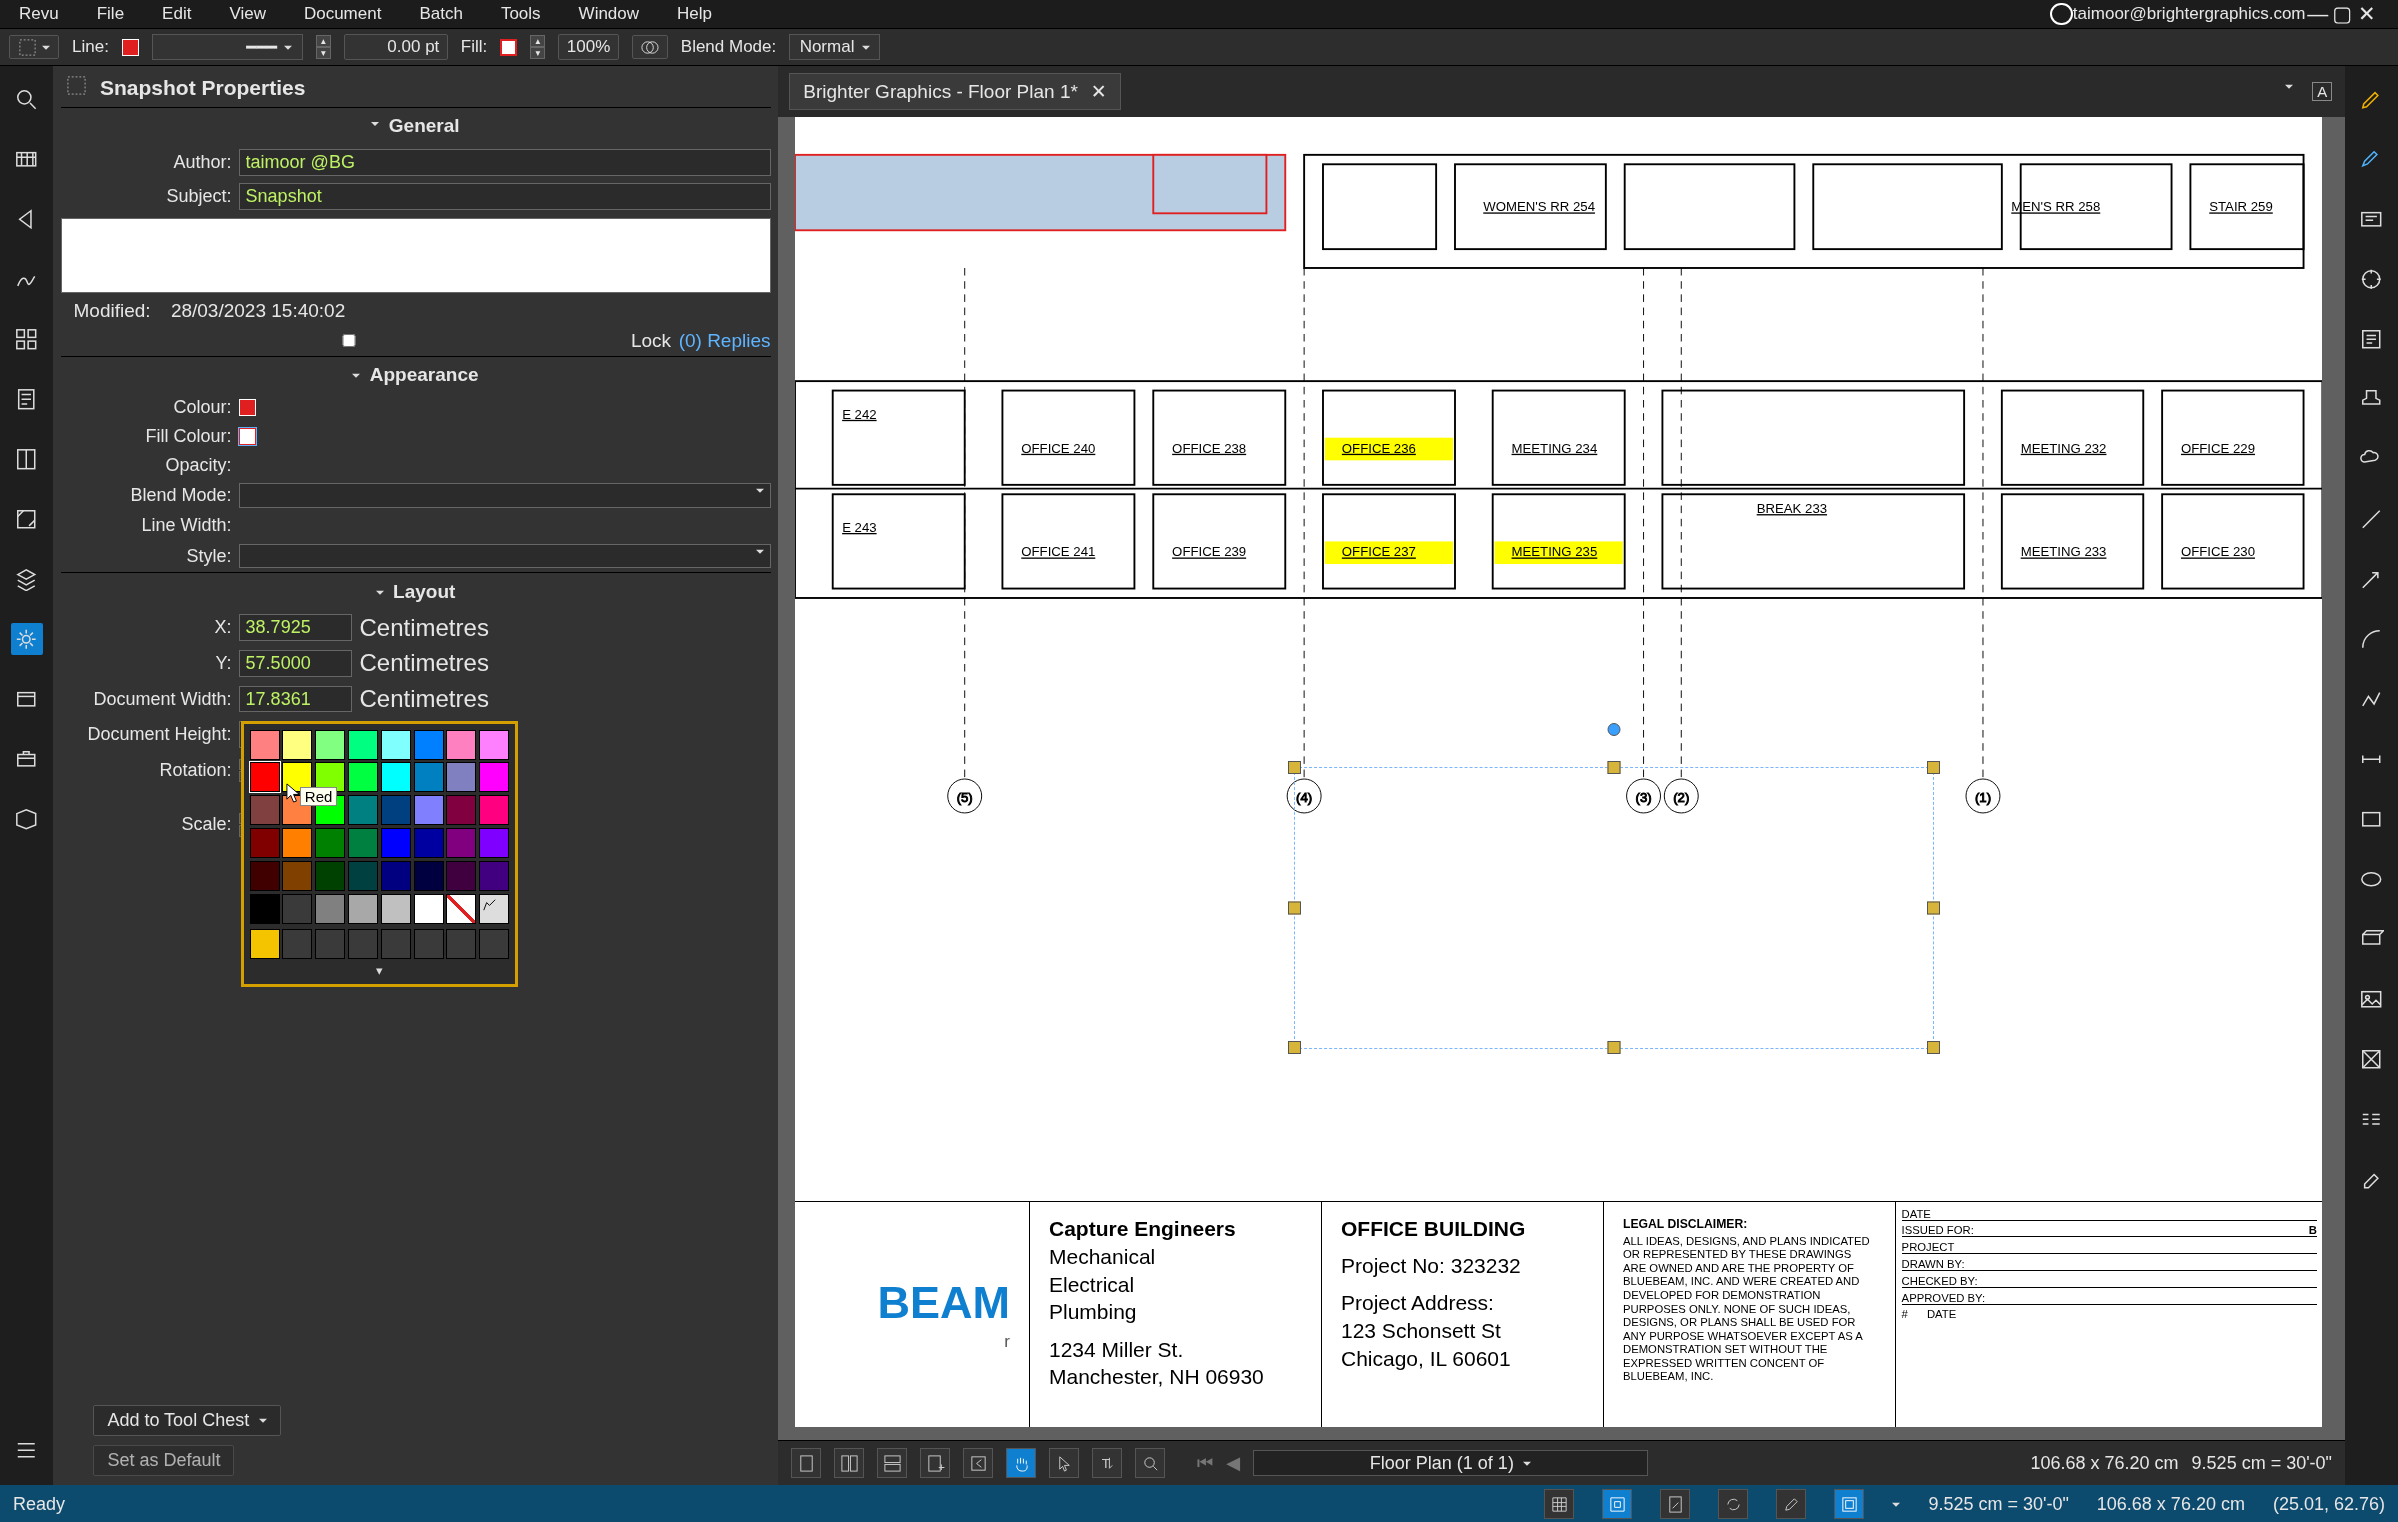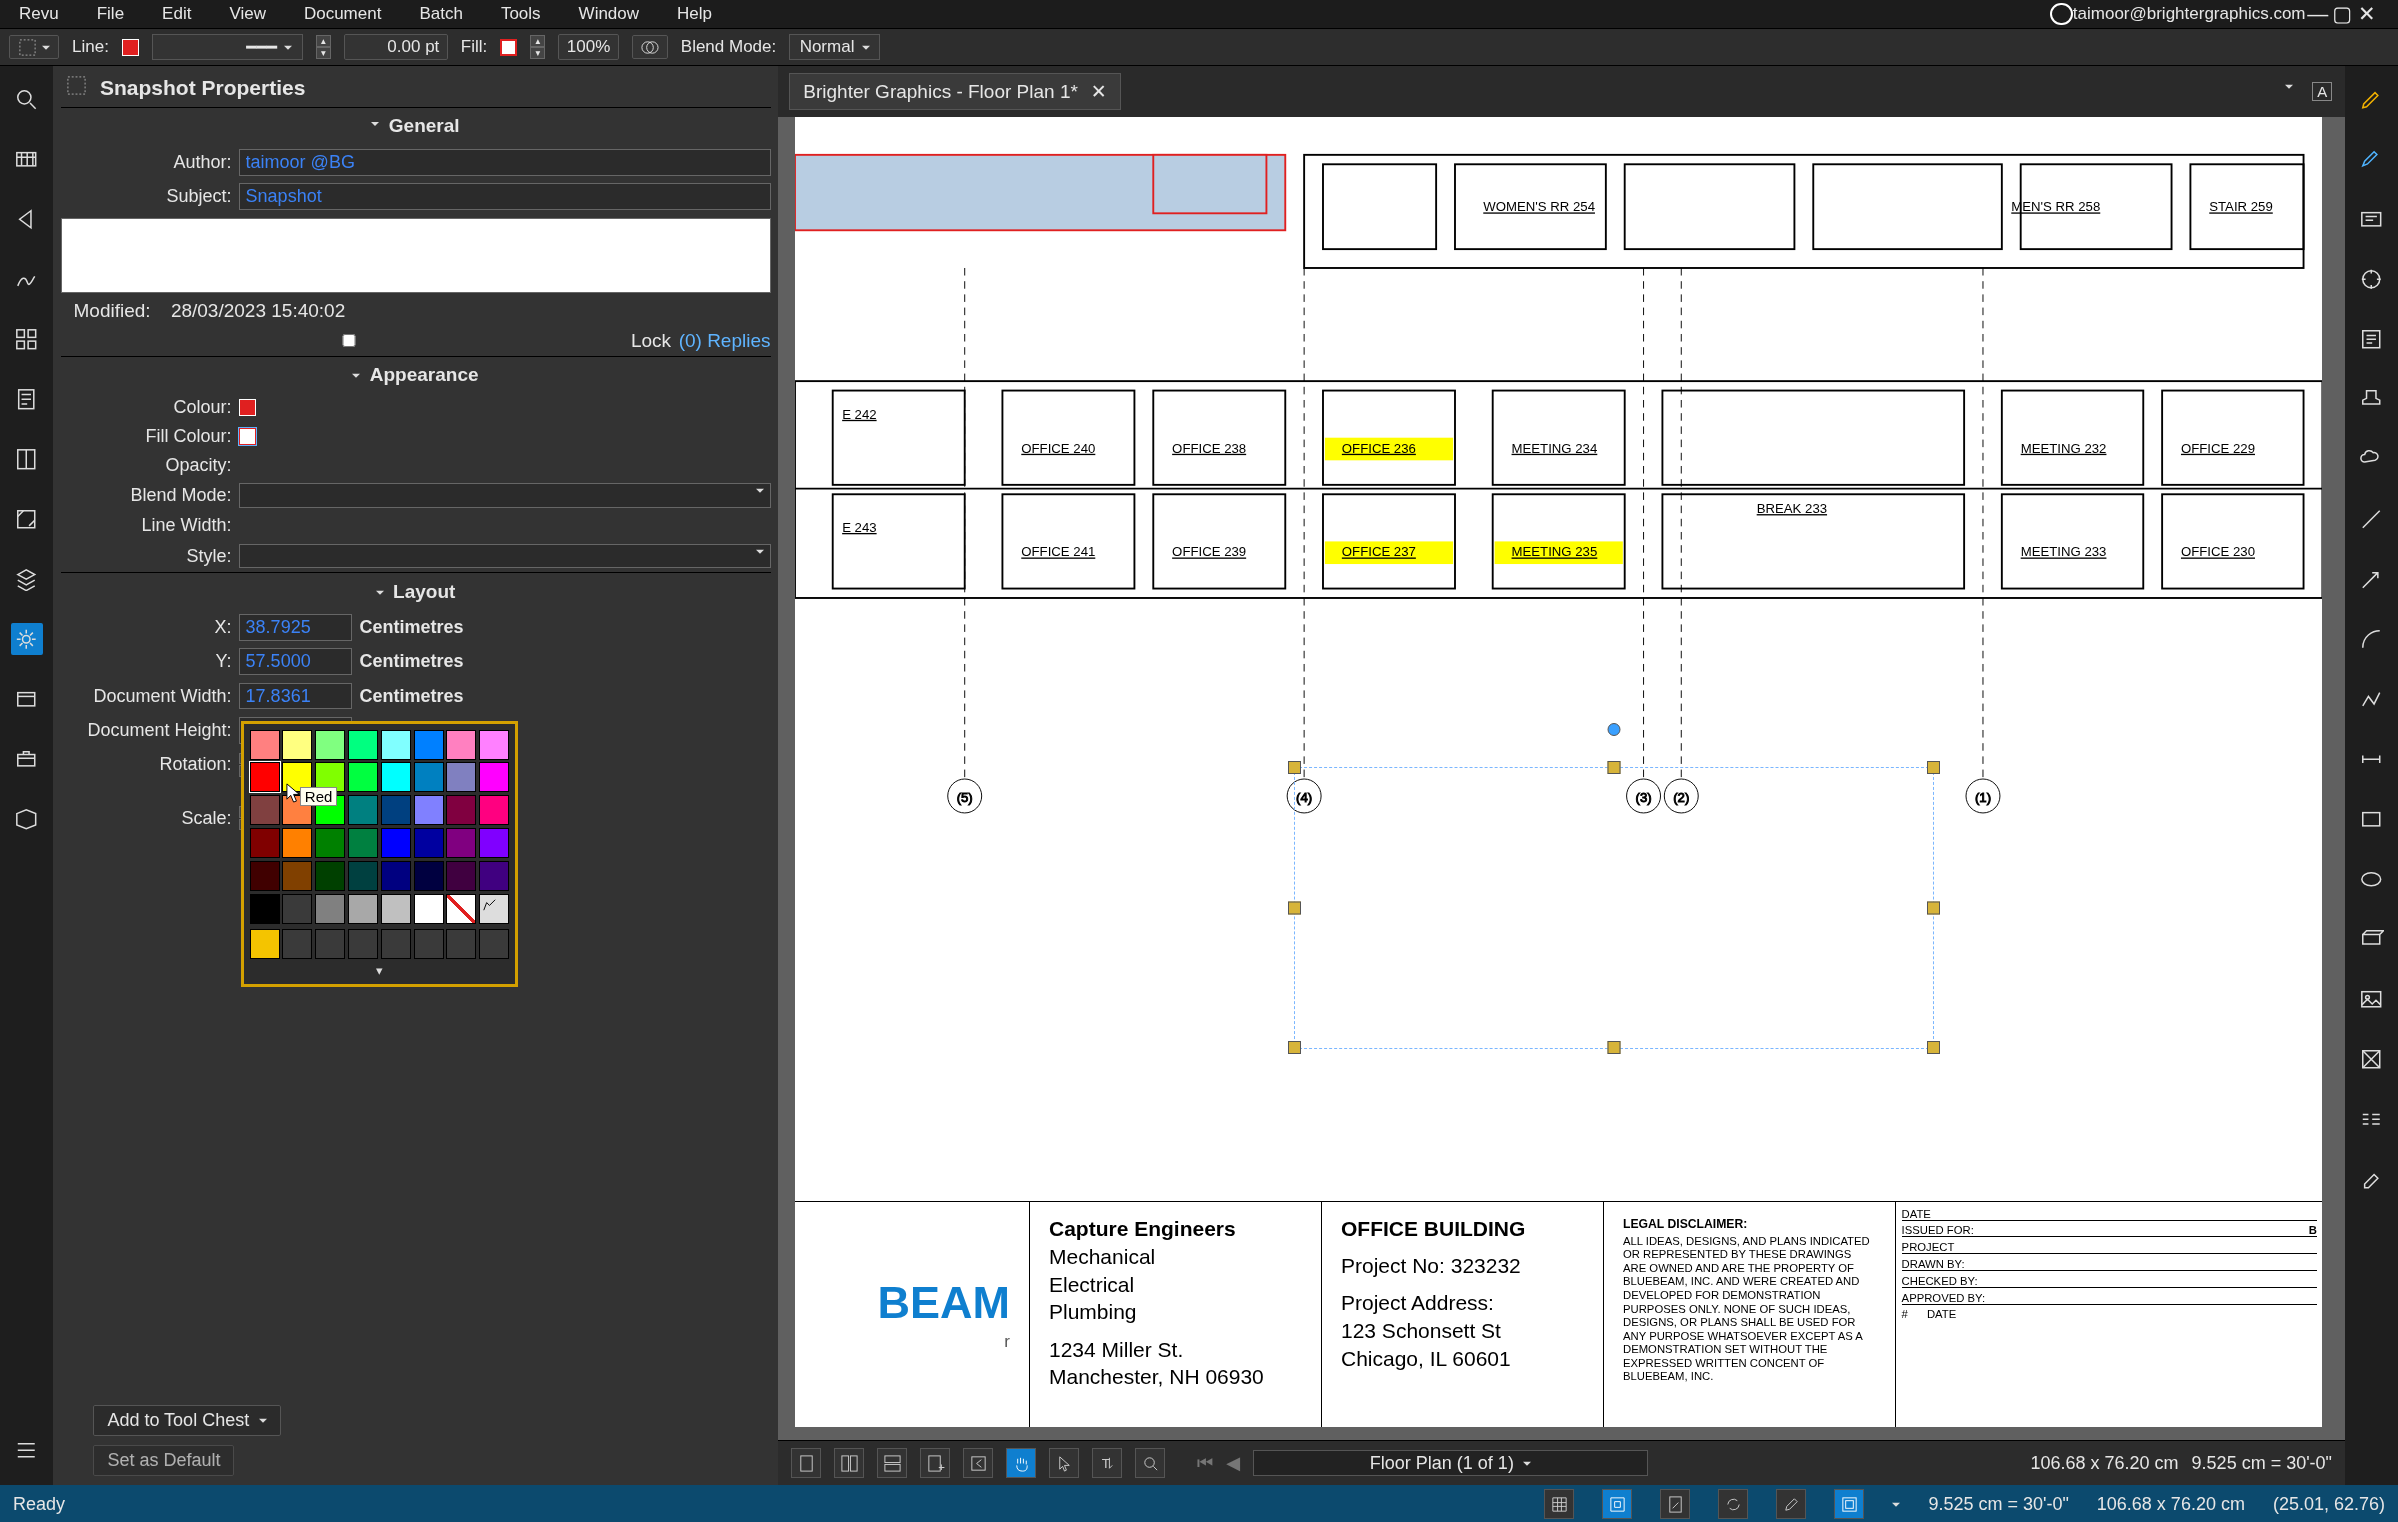--- a/index.html
+++ b/index.html
@@ -27,25 +27,25 @@
 .leftbar,.rightbar{width:53px;background:#1e1e1e;display:flex;flex-direction:column;align-items:center;gap:28px;padding-top:17px;}
 .tool{width:32px;height:32px;display:flex;align-items:center;justify-content:center;color:#ddd;}
 .tool.on{background:var(--accent);border-radius:1.9px;}
 .tool svg{width:24.5px;height:24.5px;fill:none;stroke:currentColor;stroke-width:1.6;}
 .panel{width:725px;background:#333;display:flex;flex-direction:column;position:relative;}
 .panel-head{display:flex;align-items:center;gap:13px;padding:9.4px 13px 5.6px;font-size:21px;font-weight:600;}
 .panel-body{flex:1;overflow:hidden;padding:0 7.5px 11.3px 7.5px;font-size:19px;}
 .sec-head{display:flex;align-items:center;gap:9.4px;padding:7.5px 3.8px;border-top:0.9px solid #000;font-weight:600;justify-content:center;}
 .row{display:flex;align-items:center;gap:7.5px;padding:3.8px 0;}
 .row label{width:171px;text-align:right;font-size:18px;}
-.row input,.row .fake-input{flex:1;background:#2b2b2b;border:0.9px solid #666;color:#3b82f6;padding:1.9px 5.6px;font-size:18px;}
+.row input,.row .fake-input{flex:1;background:#2b2b2b;border:0.9px solid #666;color:#bef264;padding:1.9px 5.6px;font-size:18px;}
 .fake-input{height:24.5px;}
 .big-text{height:75px;background:#2b2b2b;border:0.9px solid #666;margin:3.8px 0;}
 .link{color:#5fb4ff;}
-.unit{width:122px;text-align:left;font-size:18px;font-weight:bold;}
+.unit{width:122px;text-align:left;font-size:24px;}
 .panel-foot{display:flex;gap:9.4px;padding:9.4px;align-items:center;margin-left:31px;}
 .chip{background:#2b2b2b;border:0.9px solid #555;padding:3.8px 13px;border-radius:1.9px;font-size:18px;display:flex;align-items:center;gap:9.4px;}
 
 .colorpop{position:absolute;left:188px;top:655px;background:#2c2c2c;border:3.8px solid #d3a000;padding:5.6px;z-index:50;}
 .cp-grid{display:grid;grid-template-columns:repeat(8,30px);grid-auto-rows:30px;gap:2.8px;}
 .cp-cell{border:0.9px solid #000;}
 .cp-recent{display:grid;grid-template-columns:repeat(8,30px);grid-auto-rows:30px;gap:2.8px;margin-top:5.6px;}
 .cp-foot{text-align:center;margin-top:3.8px;color:#ddd;font-size:13px;}
 .cursor{position:absolute;left:232px;top:716px;z-index:60;}
 

